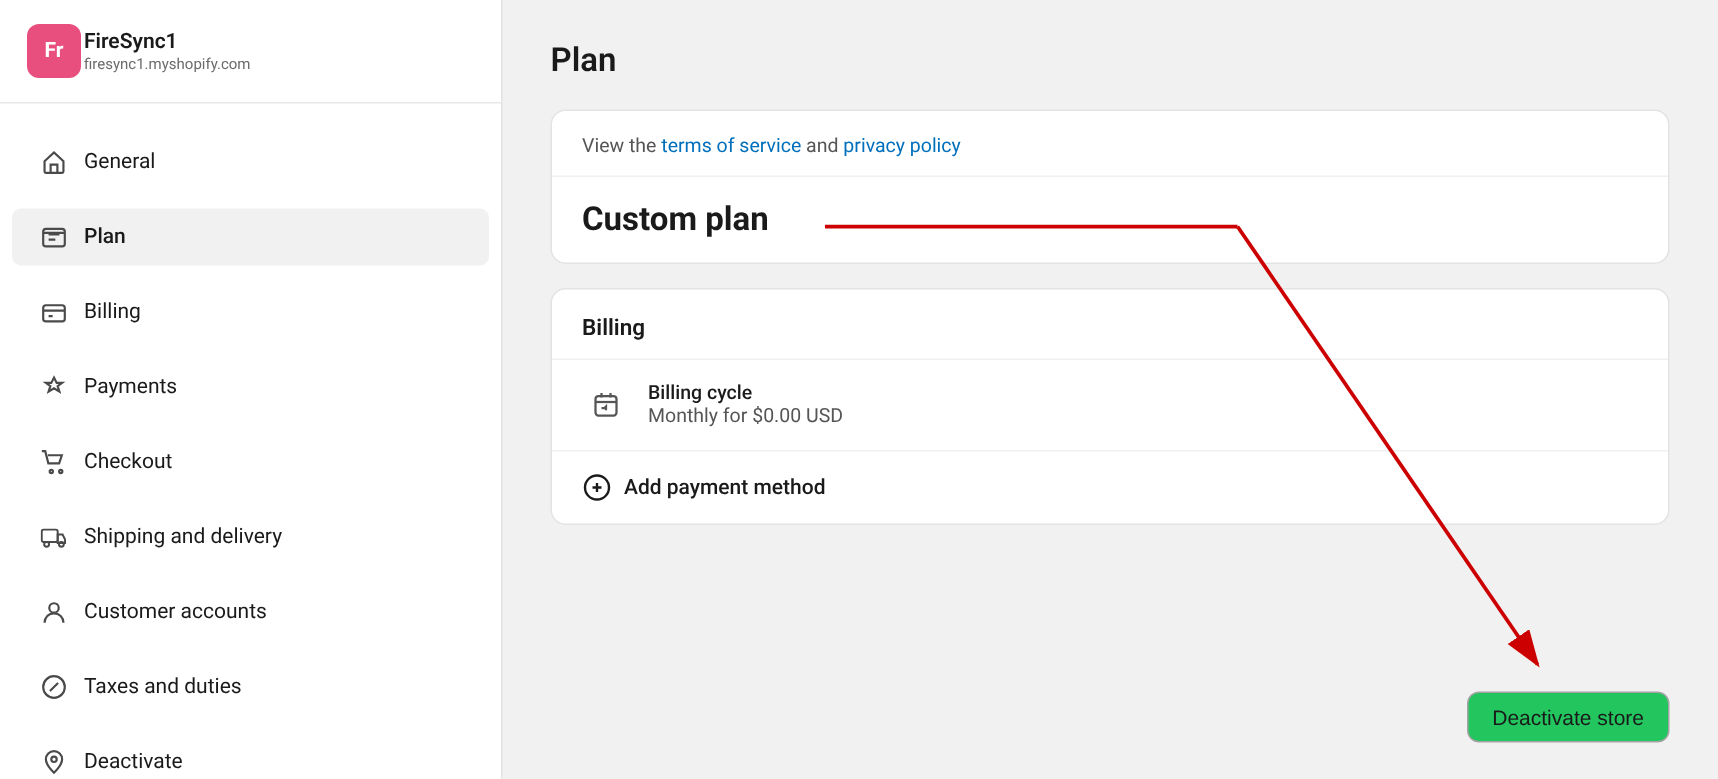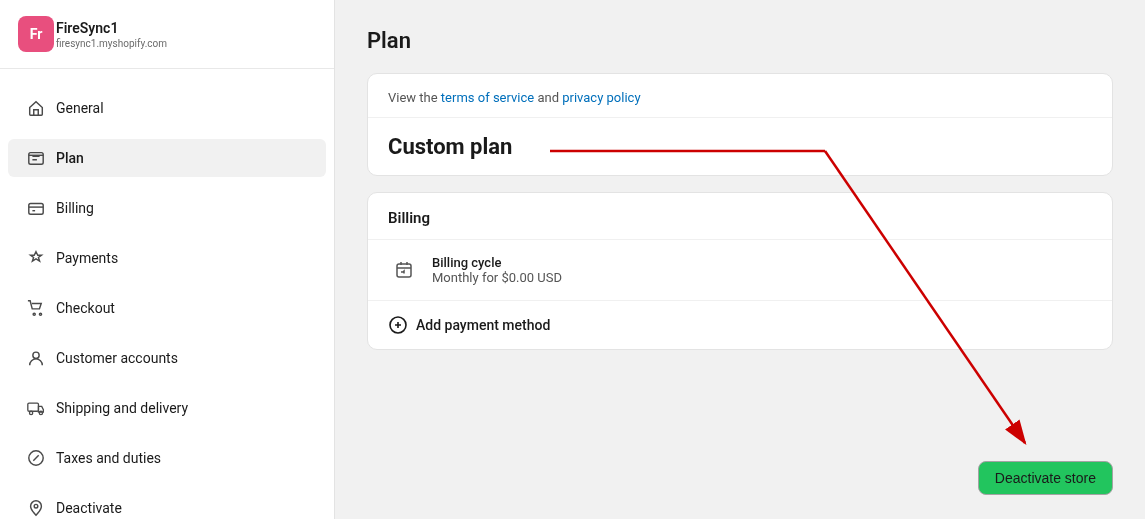--- a/index.html
+++ b/index.html
@@ -277,38 +277,38 @@
           <circle cx="8" cy="17" r="1.2"></circle>
           <circle cx="15" cy="17" r="1.2"></circle>
           <path d="M1 2h2.5l2.3 9h8l2-6H5.5"></path>
         </svg>
       </span>
       <span>Checkout</span>
     </li>
 
     <li class="nav-item">
       <span class="nav-icon">
-        <svg width="18" height="18" viewBox="0 0 20 20" fill="none" stroke="currentColor" stroke-width="1.6">
-          <circle cx="10" cy="7" r="3.5"></circle>
-          <path d="M3 18c0-3.9 3.1-7 7-7s7 3.1 7 7"></path>
-        </svg>
-      </span>
-      <span>Customer accounts</span>
-    </li>
-
-    <li class="nav-item">
-      <span class="nav-icon">
         <svg width="18" height="18" viewBox="0 0 22 16" fill="none" stroke="currentColor" stroke-width="1.6">
           <rect x="1" y="2" width="13" height="10" rx="1.5"></rect>
           <path d="M14 6h4l2 4v3h-6V6z"></path>
           <circle cx="5" cy="14" r="2"></circle>
           <circle cx="17" cy="14" r="2"></circle>
         </svg>
       </span>
       <span>Shipping and delivery</span>
+    </li>
+
+    <li class="nav-item">
+      <span class="nav-icon">
+        <svg width="18" height="18" viewBox="0 0 20 20" fill="none" stroke="currentColor" stroke-width="1.6">
+          <circle cx="10" cy="7" r="3.5"></circle>
+          <path d="M3 18c0-3.9 3.1-7 7-7s7 3.1 7 7"></path>
+        </svg>
+      </span>
+      <span>Customer accounts</span>
     </li>
 
     <li class="nav-item">
       <span class="nav-icon">
         <svg width="18" height="18" viewBox="0 0 20 20" fill="none" stroke="currentColor" stroke-width="1.6">
           <circle cx="10" cy="10" r="8"></circle>
           <path d="M7 13l6-6M8 8h.01M12 12h.01"></path>
         </svg>
       </span>
       <span>Taxes and duties</span>

